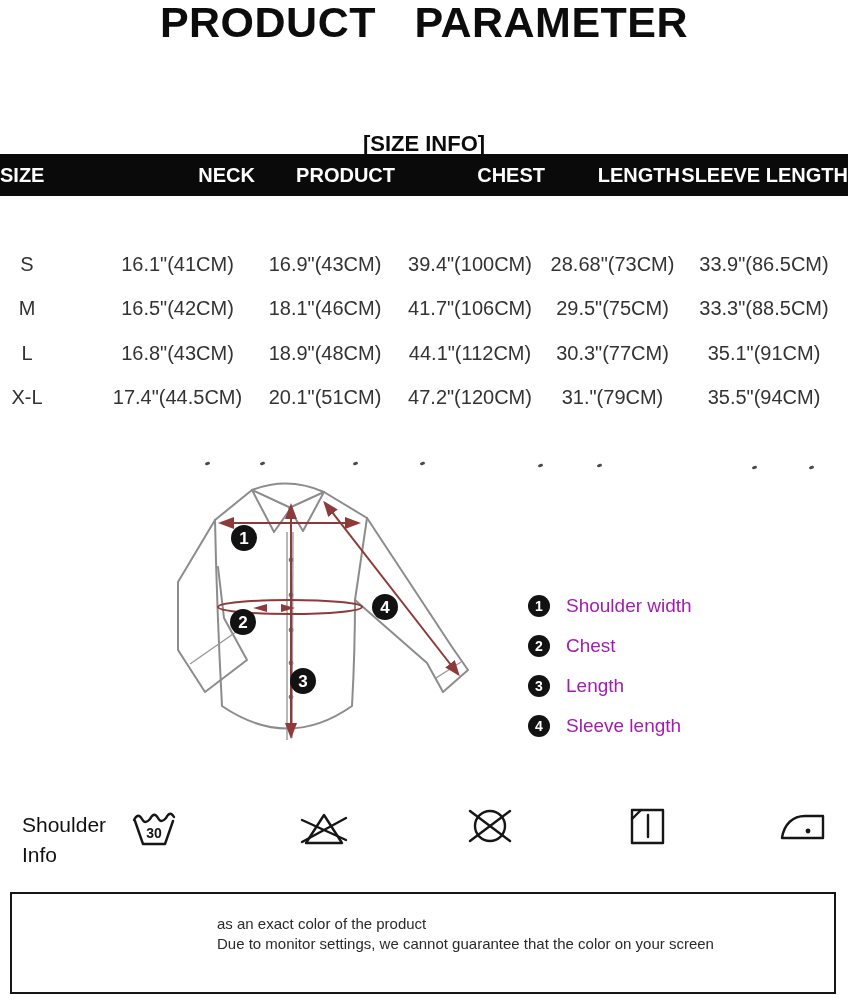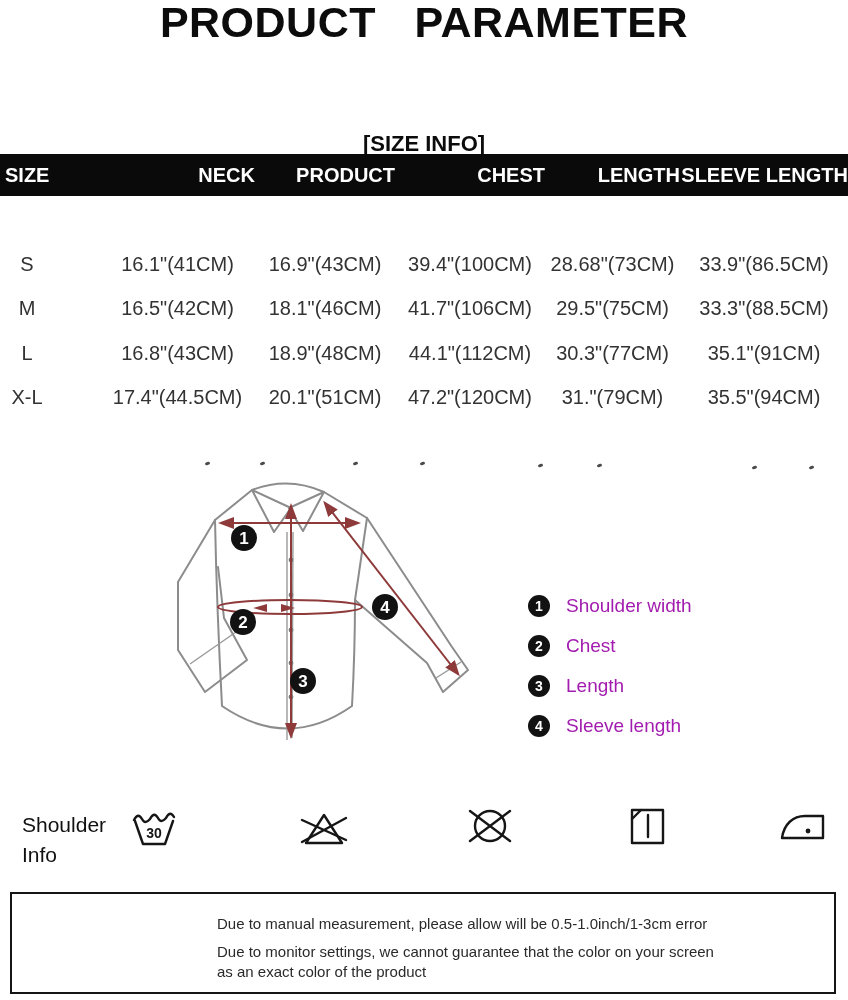--- a/index.html
+++ b/index.html
@@ -10,21 +10,21 @@
     font-family:"Liberation Sans",sans-serif;position:relative;}
   .abs{position:absolute;}
 
   .title{top:-2px;left:0;width:848px;text-align:center;font-size:43px;font-weight:bold;
     color:#0c0c0c;word-spacing:26px;letter-spacing:0.5px;white-space:nowrap;}
   .subtitle{top:131px;left:0;width:848px;text-align:center;font-size:22px;font-weight:bold;color:#0c0c0c;}
 
   .grid-row{display:grid;grid-template-columns:100px 155px 140px 150px 135px 168px;width:848px;}
   .thead{top:154px;left:0;height:42px;background:var(--header-bg);color:var(--header-text);
     font-weight:bold;font-size:20px;align-items:center;}
-  .thead .c0{padding-left:5px;}
+  .thead .c0{}
   .thead .cc{text-align:right;}
   .tbody{top:242px;left:0;}
   .trow{height:44.5px;align-items:center;font-size:20px;color:#333;}
   .trow .c0{text-align:center;padding-right:46px;}
   .trow .cc{text-align:center;}
 
   .artifact{position:absolute;width:5px;height:3px;background:#4a4a4a;border-radius:2px;
     transform:rotate(-18deg);}
 
   .diagram{top:470px;left:140px;}
@@ -230,17 +230,16 @@
   <path d="M4,13 L13,4"></path>
 </svg>
 
 <svg class="abs care-icon" style="left:780px;top:808px;" width="46" height="34" viewBox="0 0 46 34">
   <path d="M2,30 C4,16 13,8 25,8 L43,8 L43,30 Z"></path>
   <circle cx="28" cy="23" r="2.4" fill="#161616" stroke="none"></circle>
 </svg>
 
 <div class="abs note-box">
   <div class="note-text">
-    <div class="note-line1">Due to manual measurement, please allow will be 0.5-1.0inch/1-3cm error</div>
+    <div>as an exact color of the product</div>
     <div>Due to monitor settings, we cannot guarantee that the color on your screen</div>
-    <div>as an exact color of the product</div>
   </div>
 </div>
 
 </body></html>

